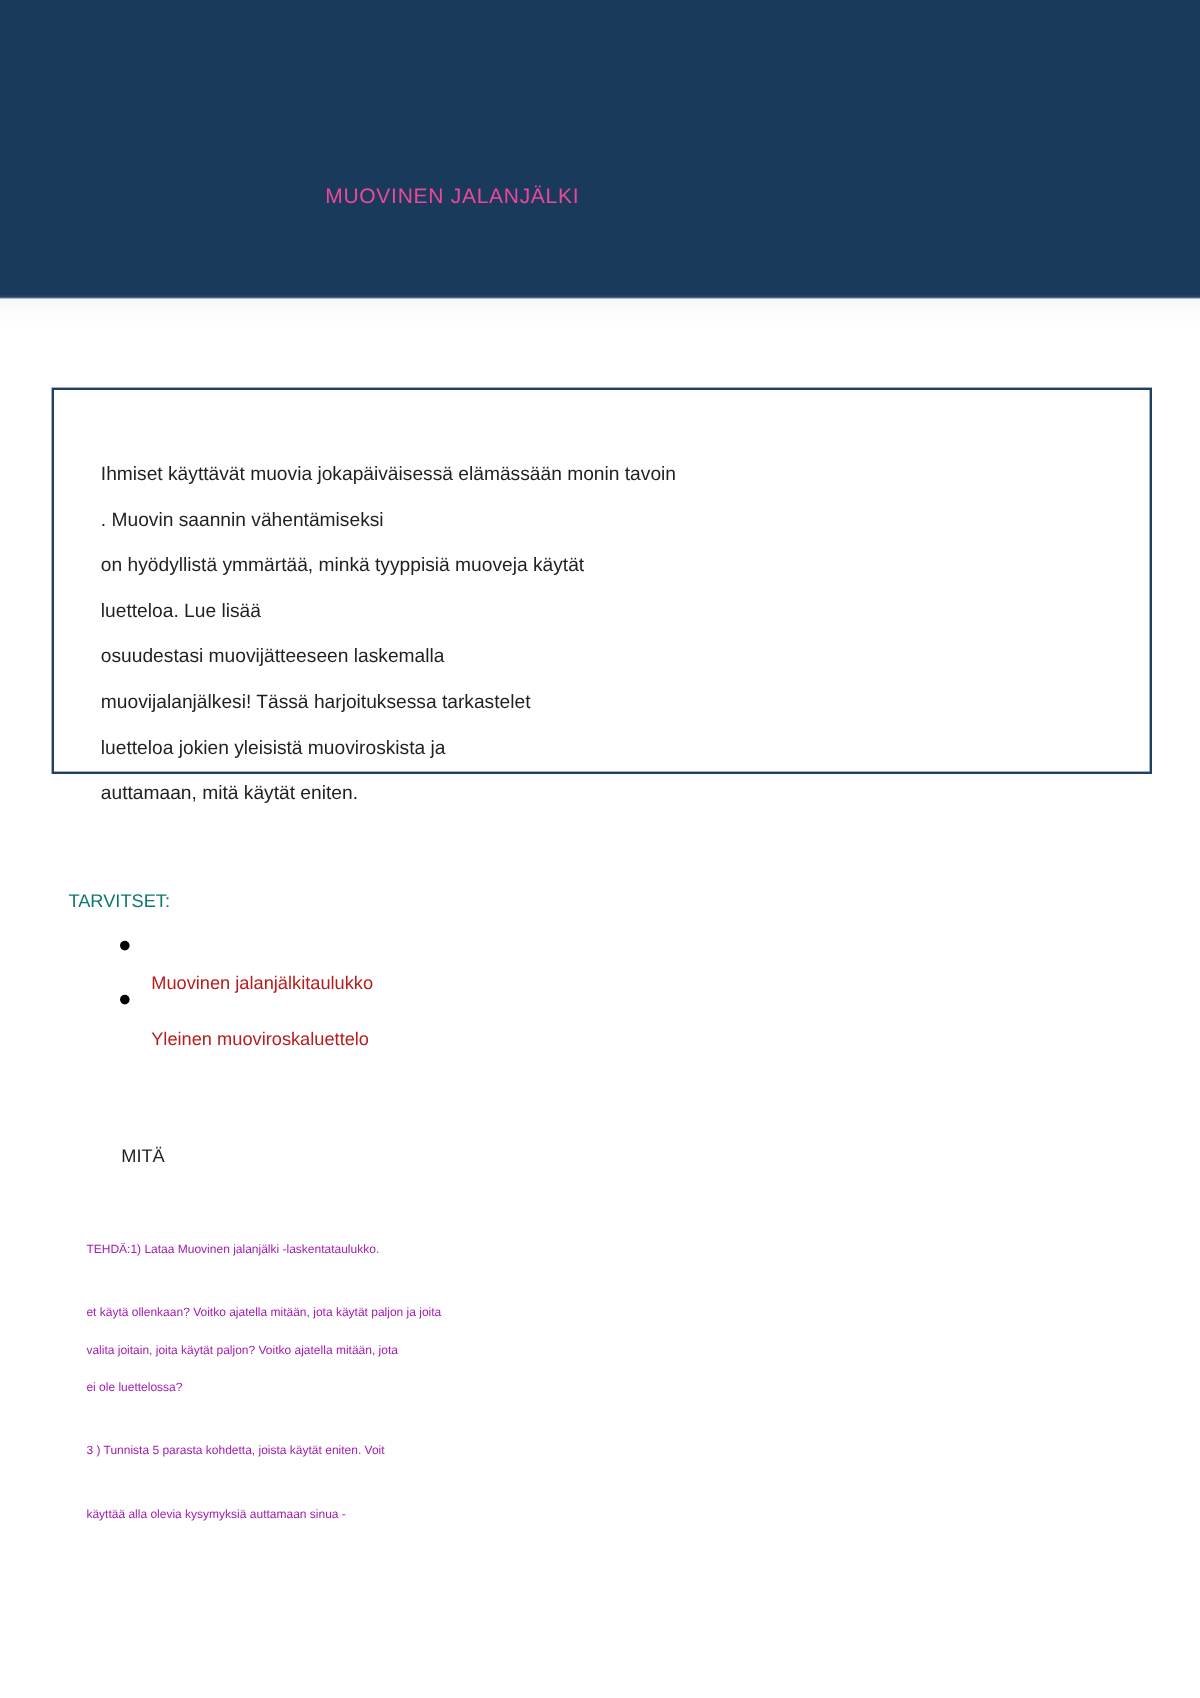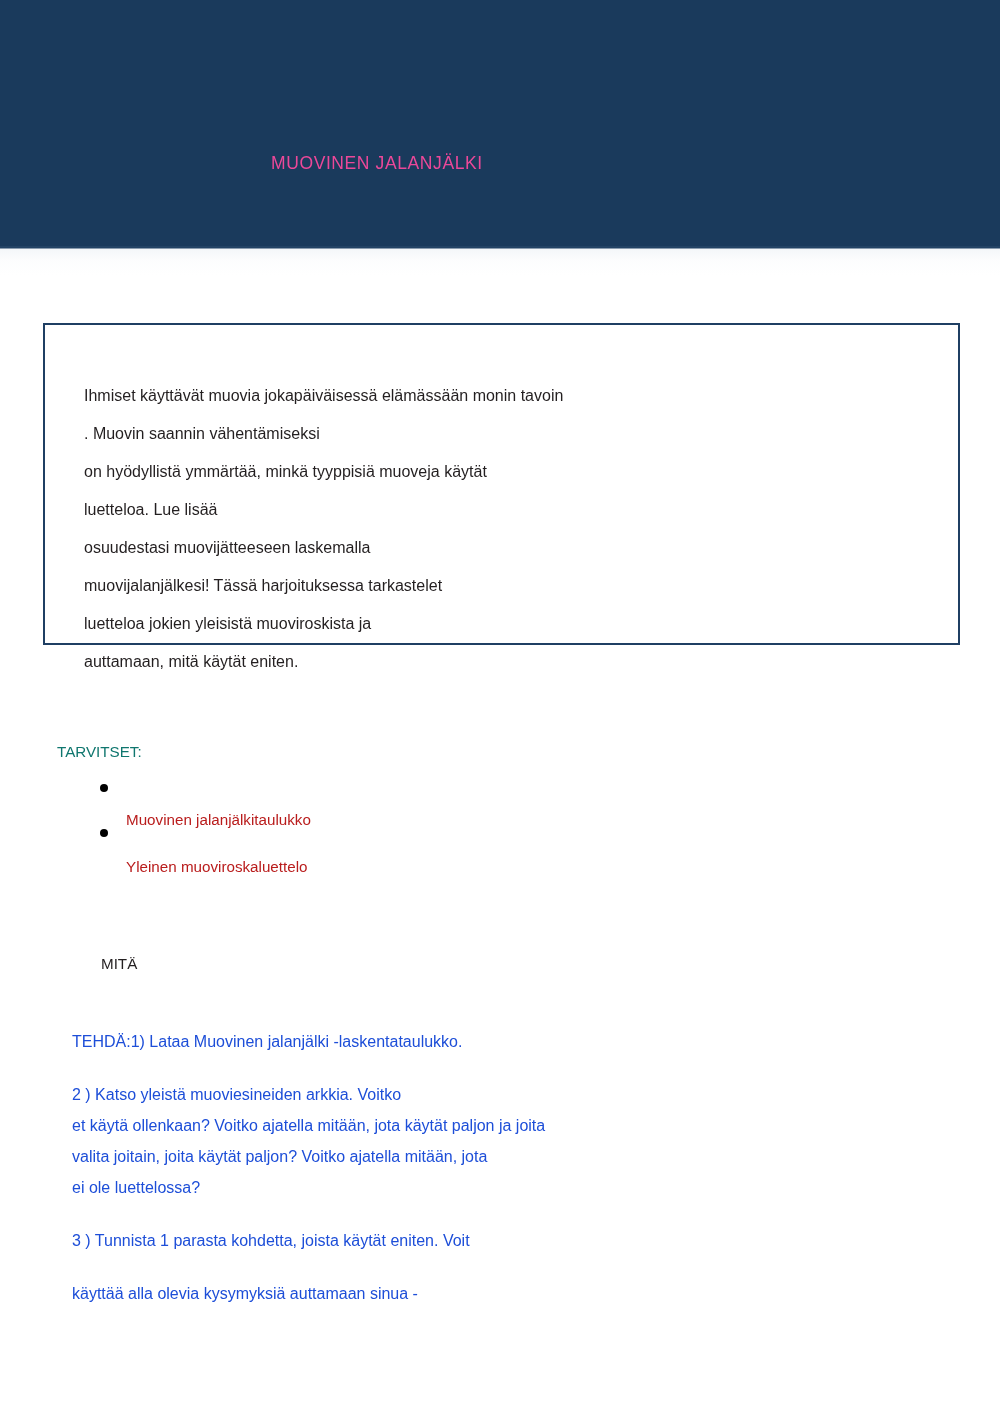--- a/index.html
+++ b/index.html
@@ -123,23 +123,23 @@
     color: #231f20;
     margin-left: 44px;
   }
   #steps-block {
     position: absolute;
     left: 72px;
     top: 1026px;
     width: 880px;
   }
   .step-line {
-    font-size: 16px;
+    font-size: 10px;
     line-height: 31px;
-    color: #1d4ed8;
+    color: #a21caf;
     white-space: nowrap;
   }
   .step-gap {
     height: 22px;
   }
 </style>
 </head>
 <body>
 
 <div id="header-banner"></div>
@@ -167,21 +167,20 @@
   <div id="needs-label-0" class="needs-label">Muovinen jalanjälkitaulukko</div>
   <div id="needs-bullet-1" class="needs-bullet"></div>
   <div id="needs-label-1" class="needs-label">Yleinen muoviroskaluettelo</div>
 </div>
 
 <div id="what-heading">MITÄ</div>
 
 <div id="steps-block">
   <div class="step-line">TEHDÄ:1) Lataa Muovinen jalanjälki -laskentataulukko.</div>
   <div class="step-gap"></div>
-  <div class="step-line">2  ) Katso yleistä muoviesineiden arkkia. Voitko</div>
   <div class="step-line">et käytä ollenkaan? Voitko ajatella mitään, jota käytät paljon ja joita</div>
   <div class="step-line">valita joitain, joita käytät paljon? Voitko ajatella mitään, jota</div>
   <div class="step-line">ei ole luettelossa?</div>
   <div class="step-gap"></div>
-  <div class="step-line">3  ) Tunnista 1 parasta kohdetta, joista käytät eniten. Voit</div>
+  <div class="step-line">3  ) Tunnista 5 parasta kohdetta, joista käytät eniten. Voit</div>
   <div class="step-gap"></div>
   <div class="step-line">käyttää alla olevia kysymyksiä auttamaan sinua -</div>
 </div>
 
 </body></html>

